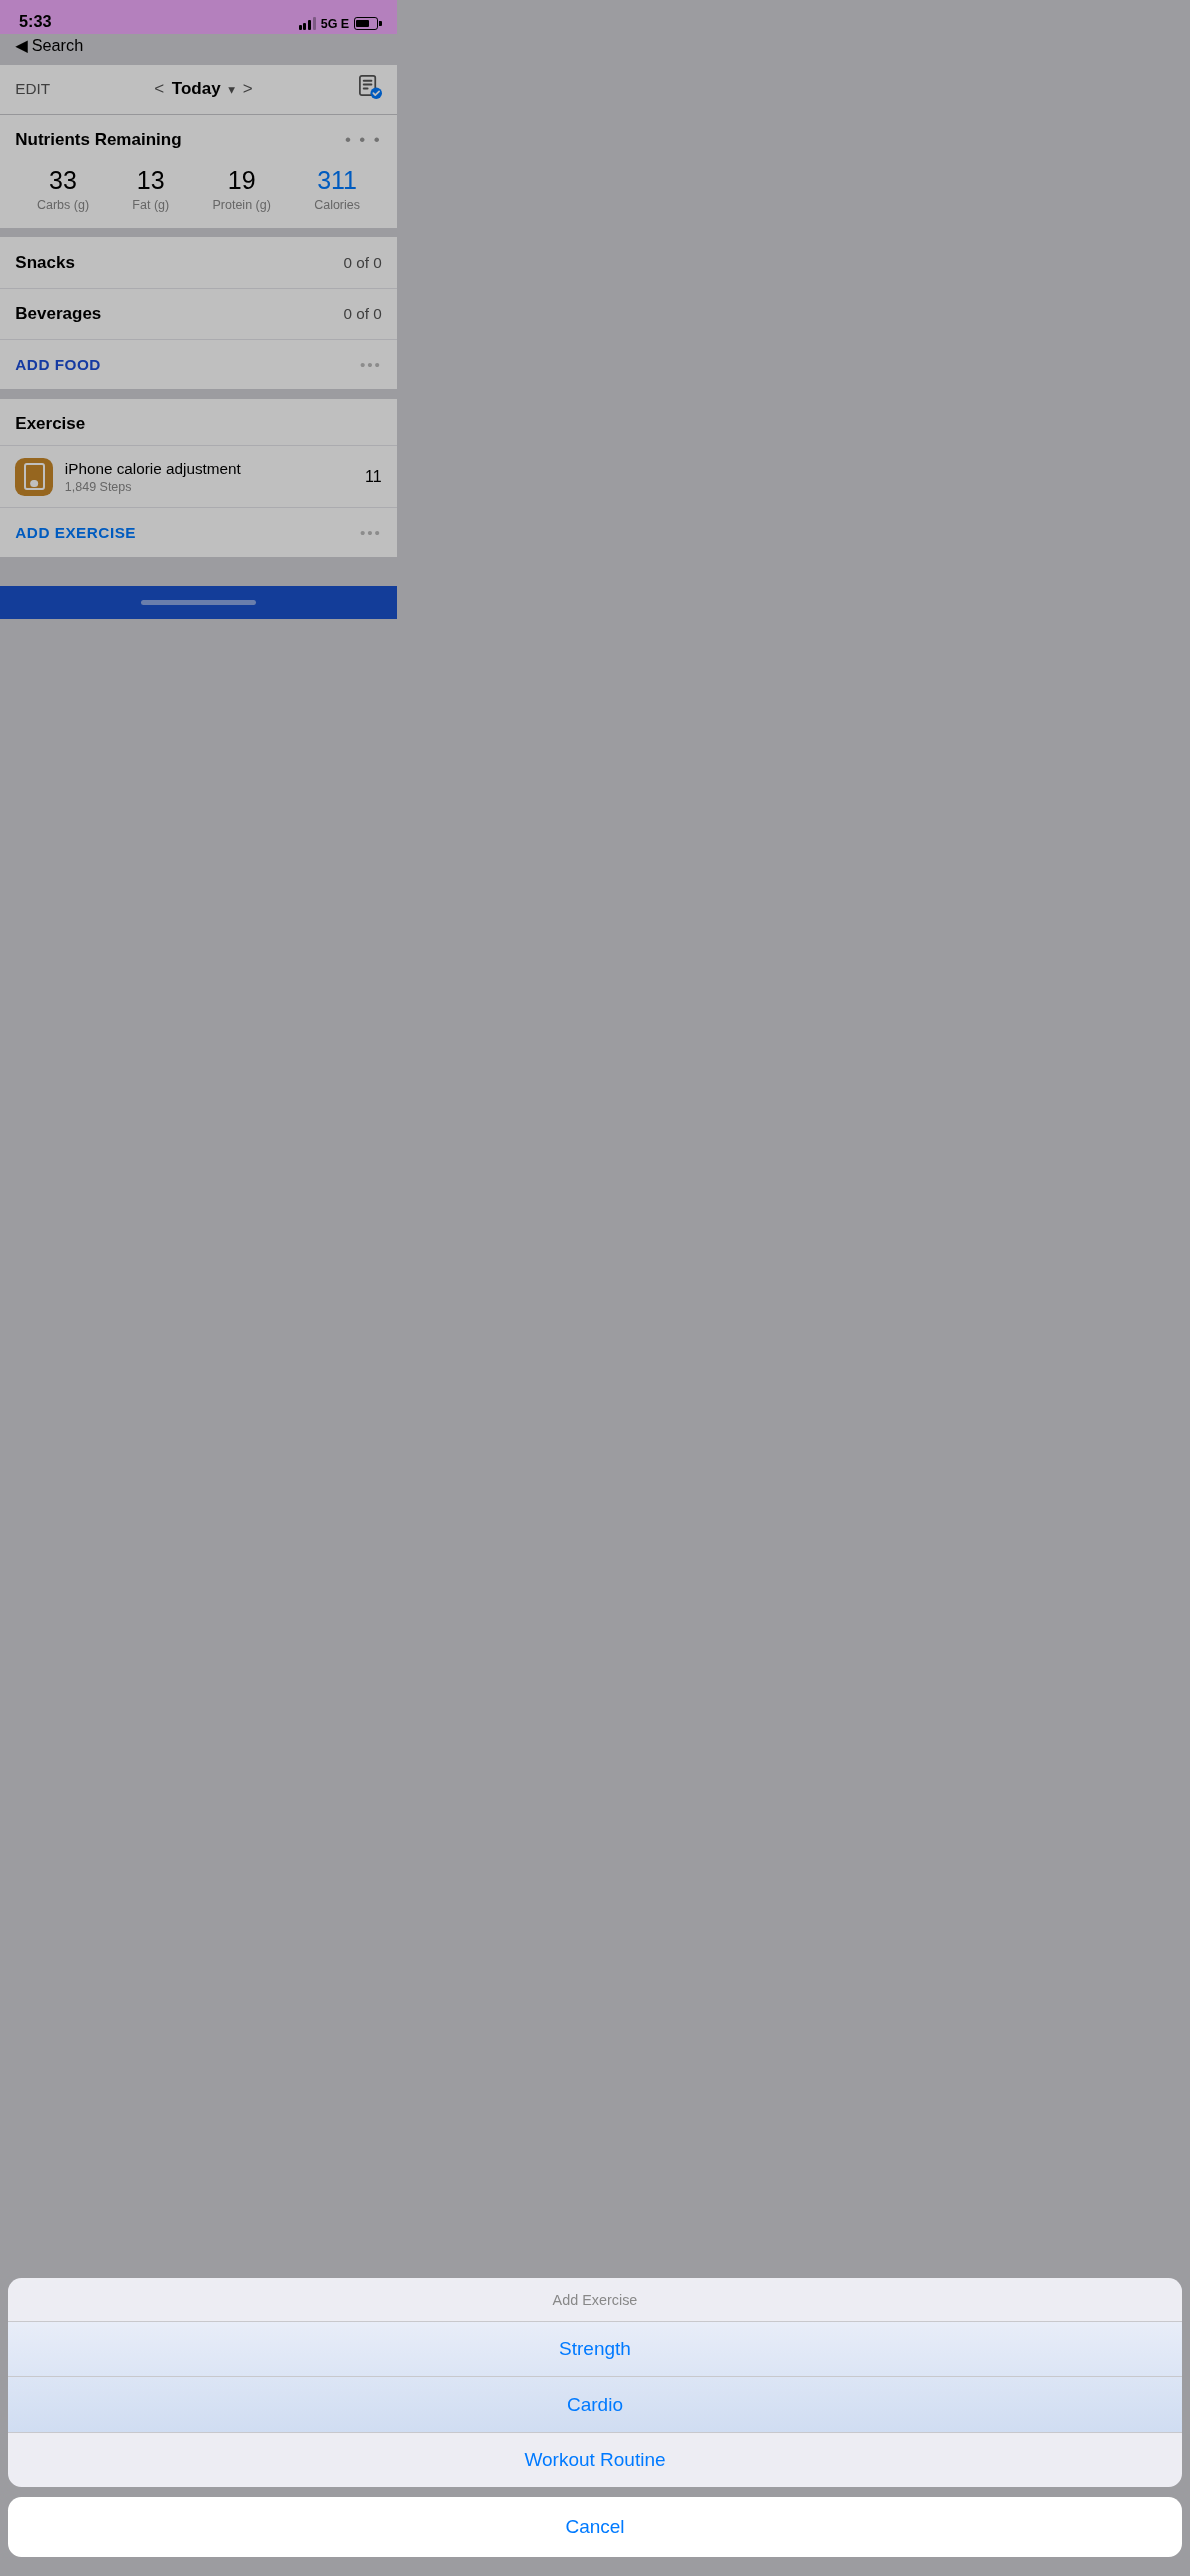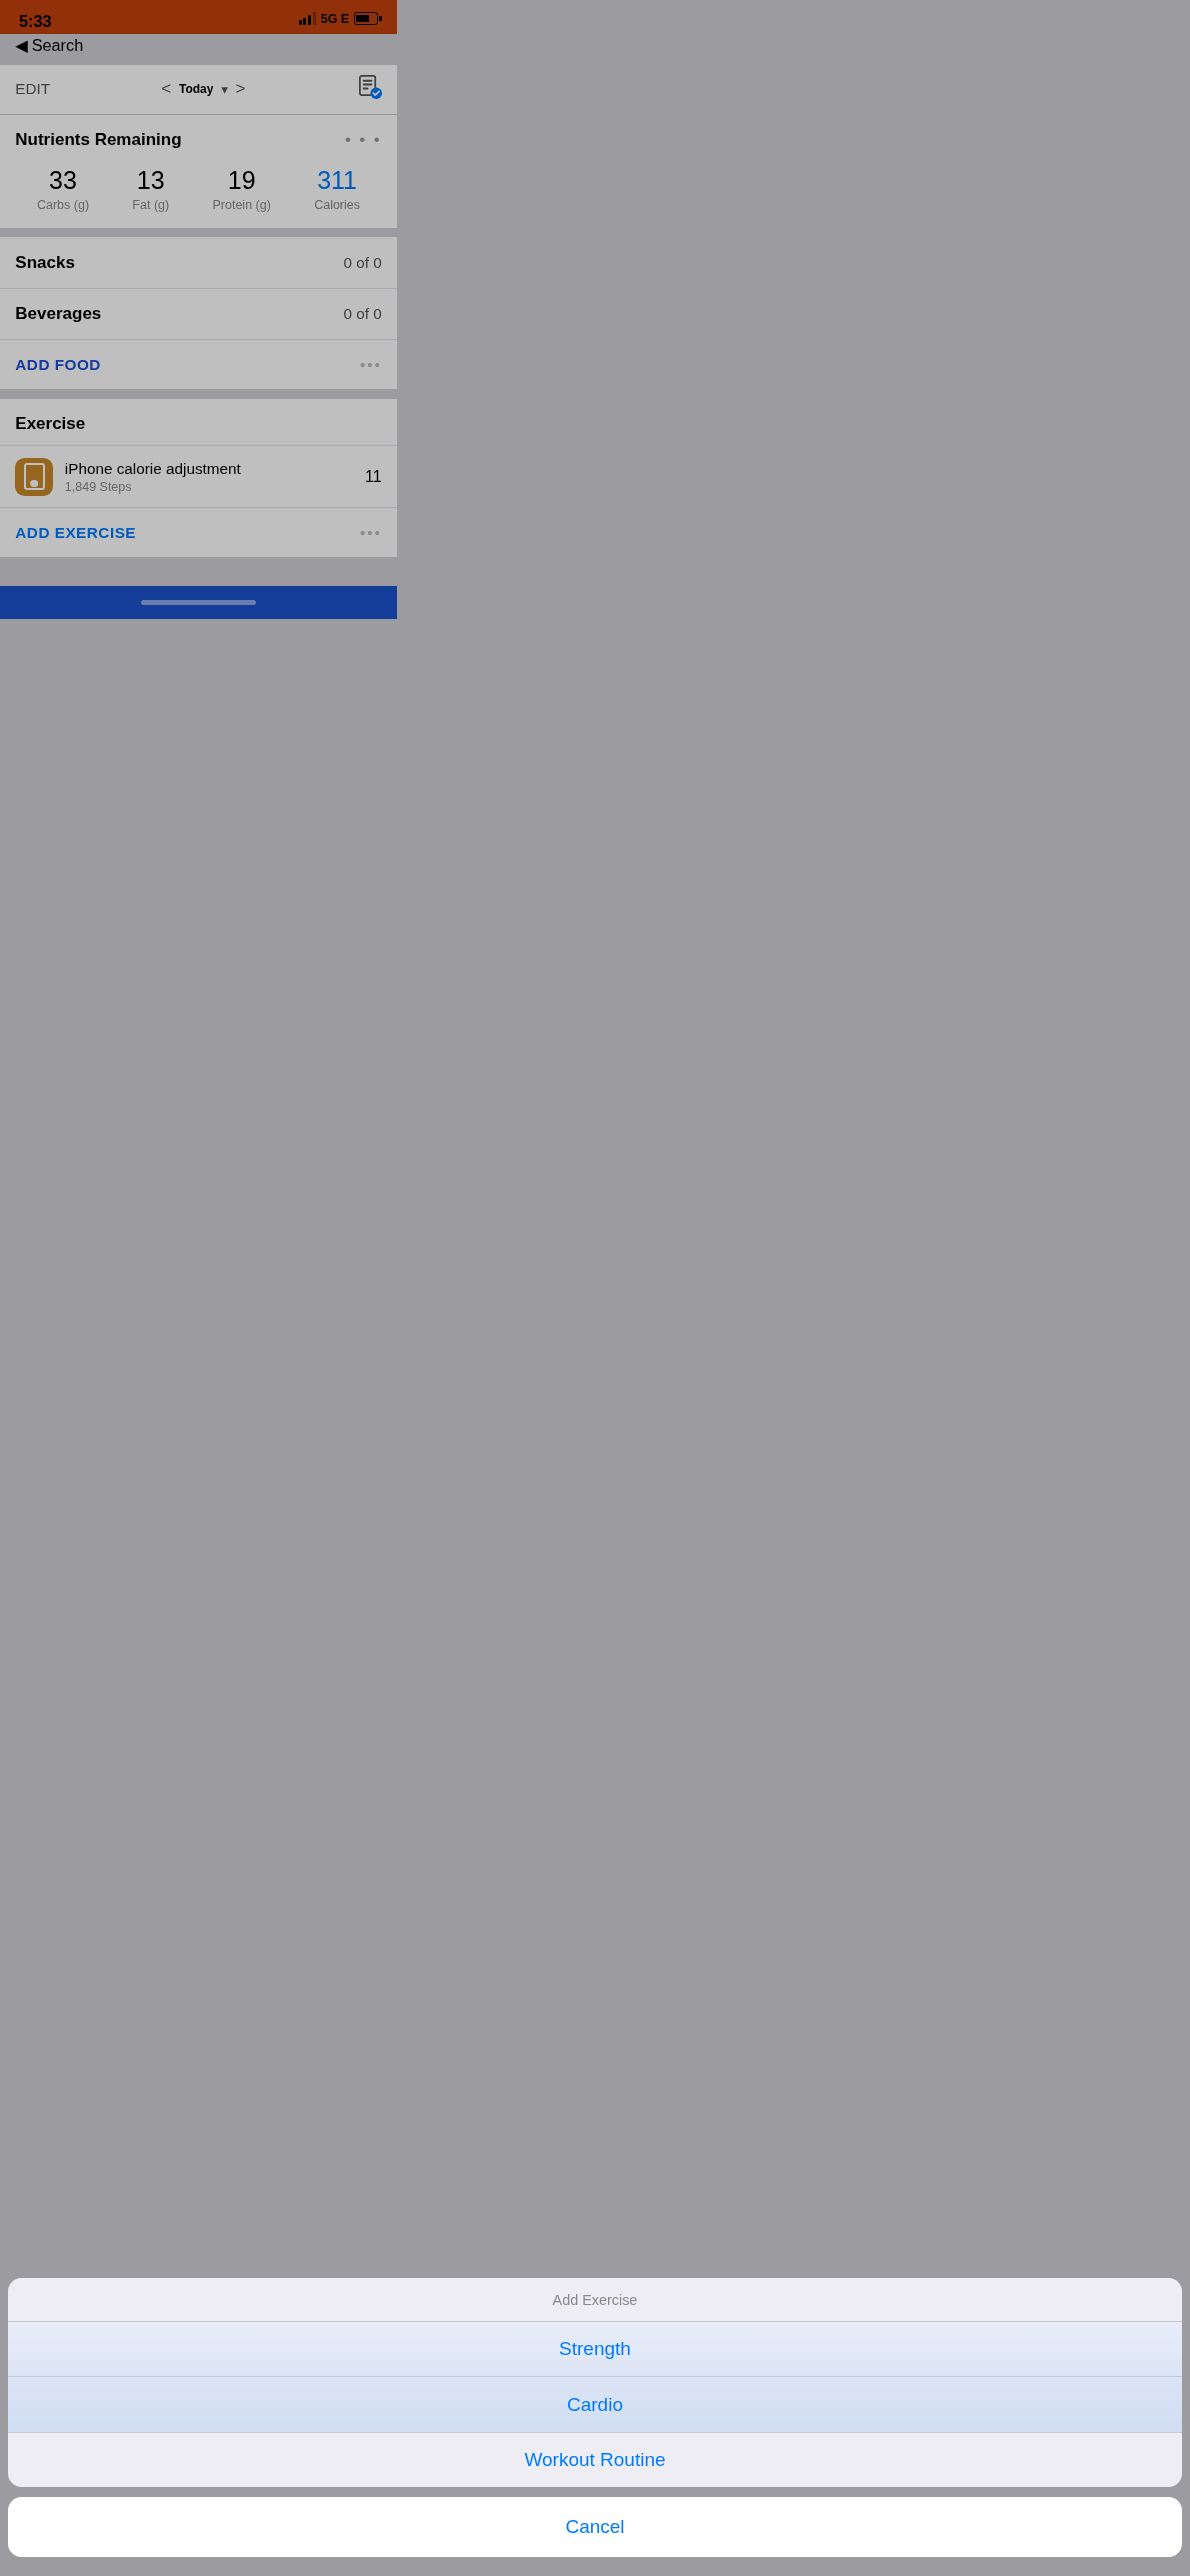--- a/index.html
+++ b/index.html
@@ -9,25 +9,25 @@
       width: 397px;
       min-height: 859px;
       background: #d1d1d6;
       font-family: -apple-system, 'SF Pro Text', 'Helvetica Neue', sans-serif;
       position: relative;
       overflow: hidden;
     }
 
     
     .status-bar {
-      background: #c2410c;
+      background: #f0abfc;
       padding: 11.5px 19px 3.8px 19px;
       display: flex;
       justify-content: space-between;
-      align-items: flex-start;
+      align-items: flex-end;
     }
     .status-time {
       font-size: 16.3px;
       font-weight: 600;
       color: #000;
     }
     .status-icons {
       display: flex;
       align-items: center;
       gap: 4.8px;
@@ -116,21 +116,21 @@
     .nav-center {
       display: flex;
       align-items: center;
       gap: 7.7px;
     }
     .nav-chevron {
       font-size: 17px;
       color: #555;
     }
     .nav-title {
-      font-size: 12px;
+      font-size: 17px;
       font-weight: 600;
       color: #000;
     }
     .nav-dropdown {
       font-size: 13.4px;
       color: #555;
     }
     .nav-icon {
       font-size: 19px;
       color: #555;

